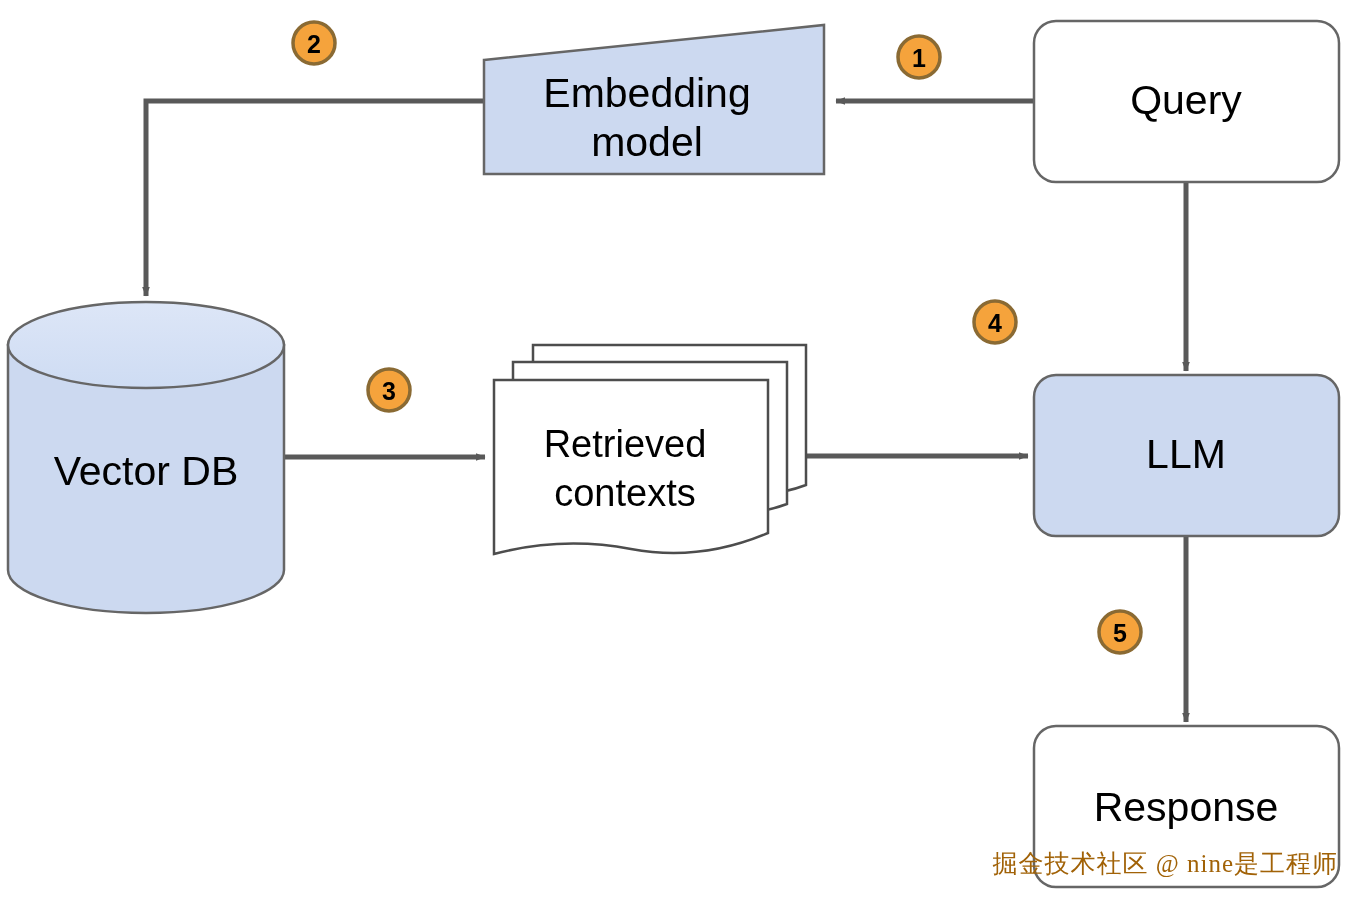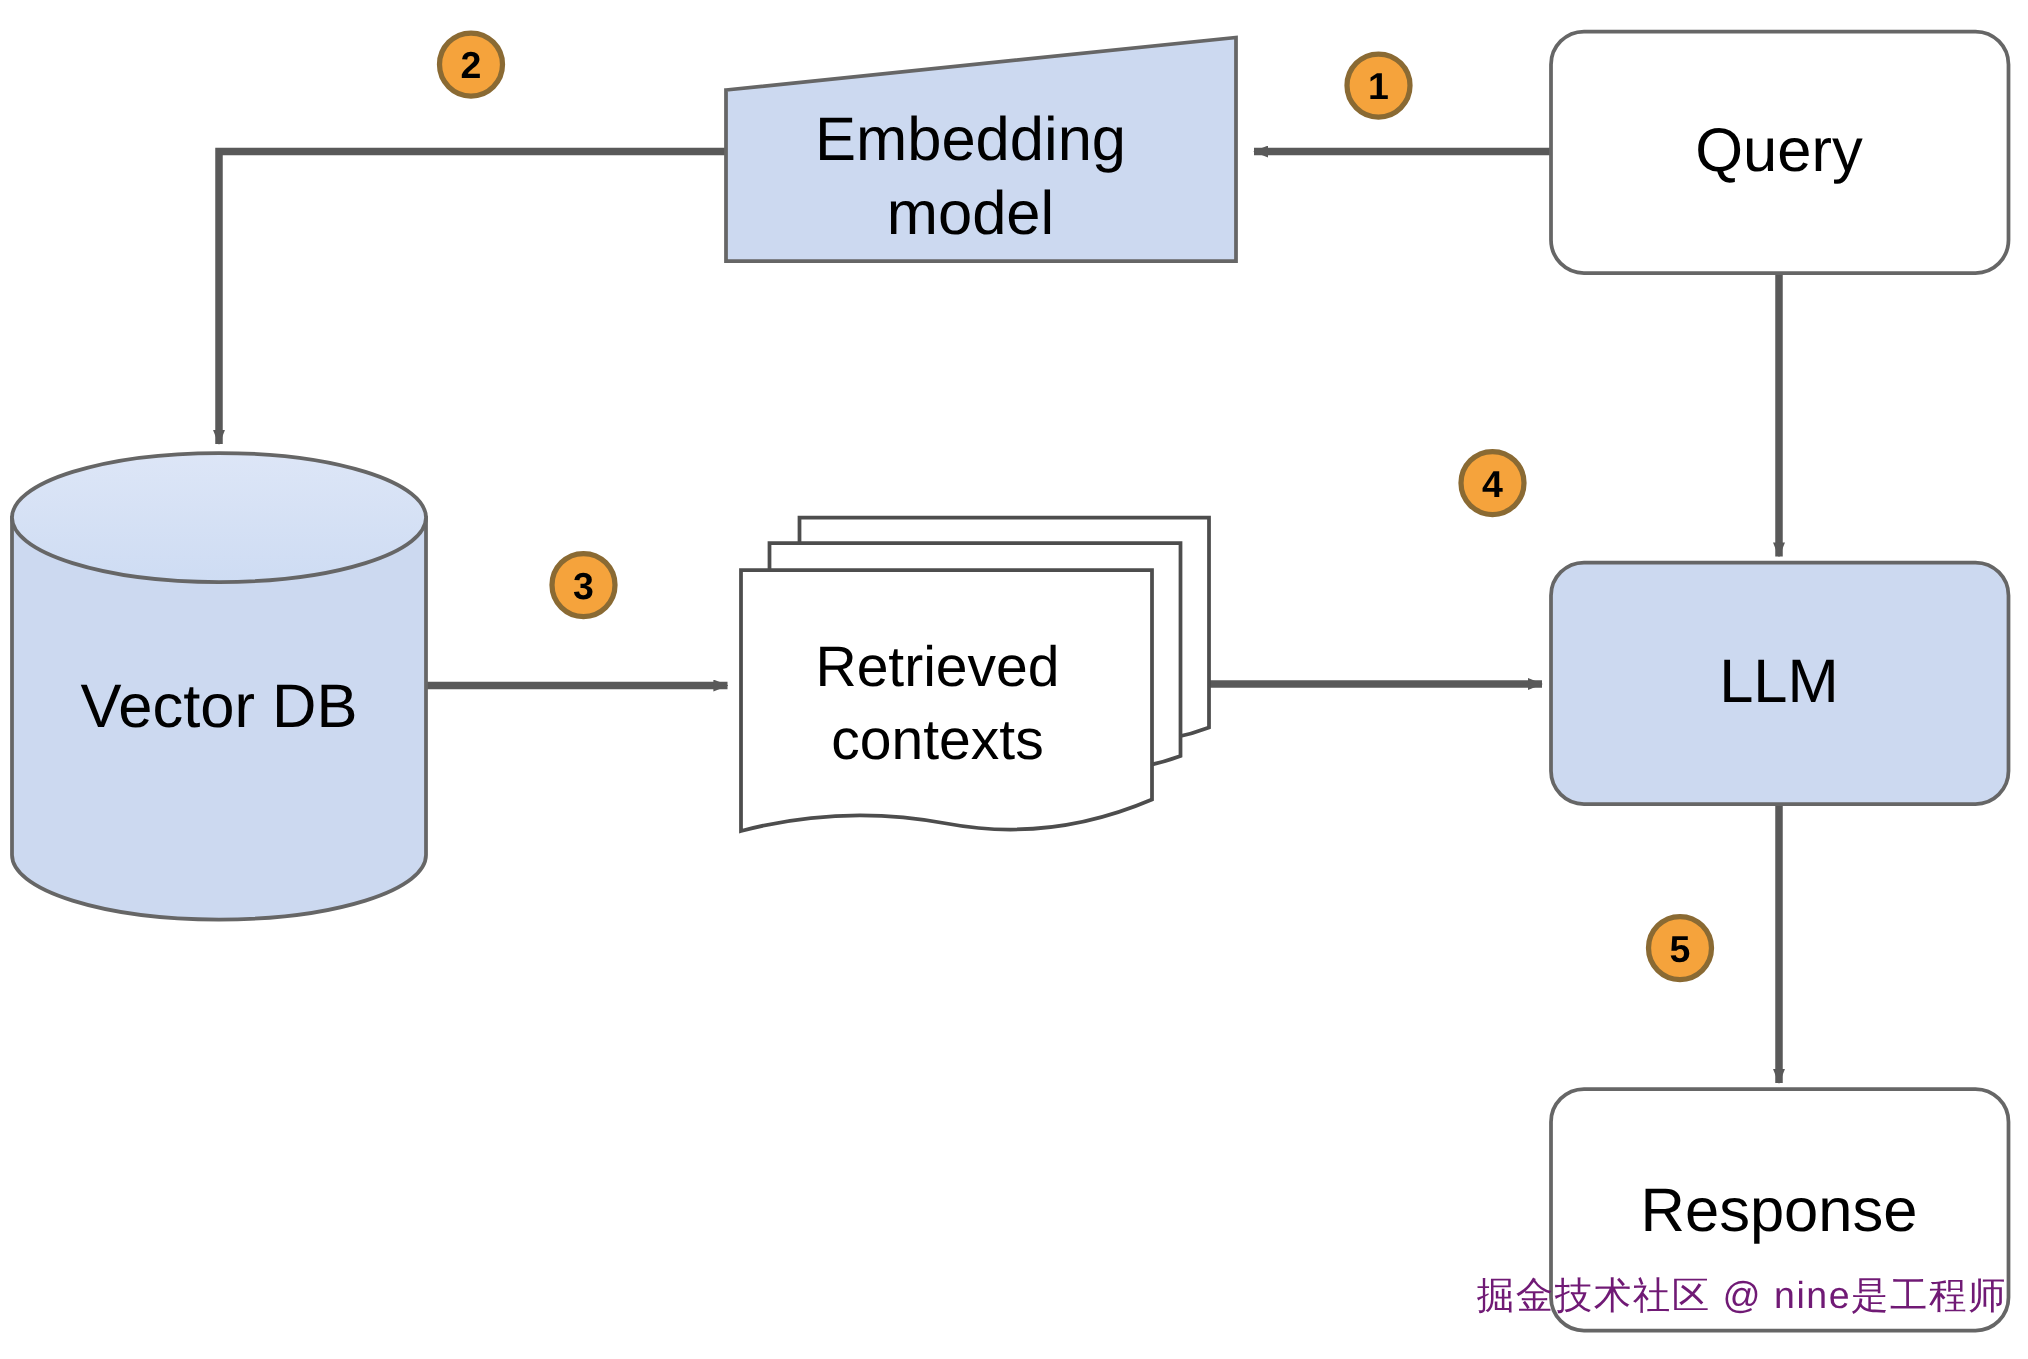--- a/index.html
+++ b/index.html
@@ -37,23 +37,23 @@
     font-size: 25px;
     font-weight: bold;
     fill: #000000;
     text-anchor: middle;
     dominant-baseline: central;
   }
   .watermark {
     position: absolute;
     right: 14px;
     bottom: 26px;
-    font-family: Liberation Sans, sans-serif;
+    font-family: Liberation Serif, serif;
     font-size: 25px;
-    color: #701a75;
+    color: #a16207;
     letter-spacing: 1px;
     white-space: nowrap;
     user-select: none;
   }
 </style>
 </head>
 <body>
 
 <div id="canvas">
 

